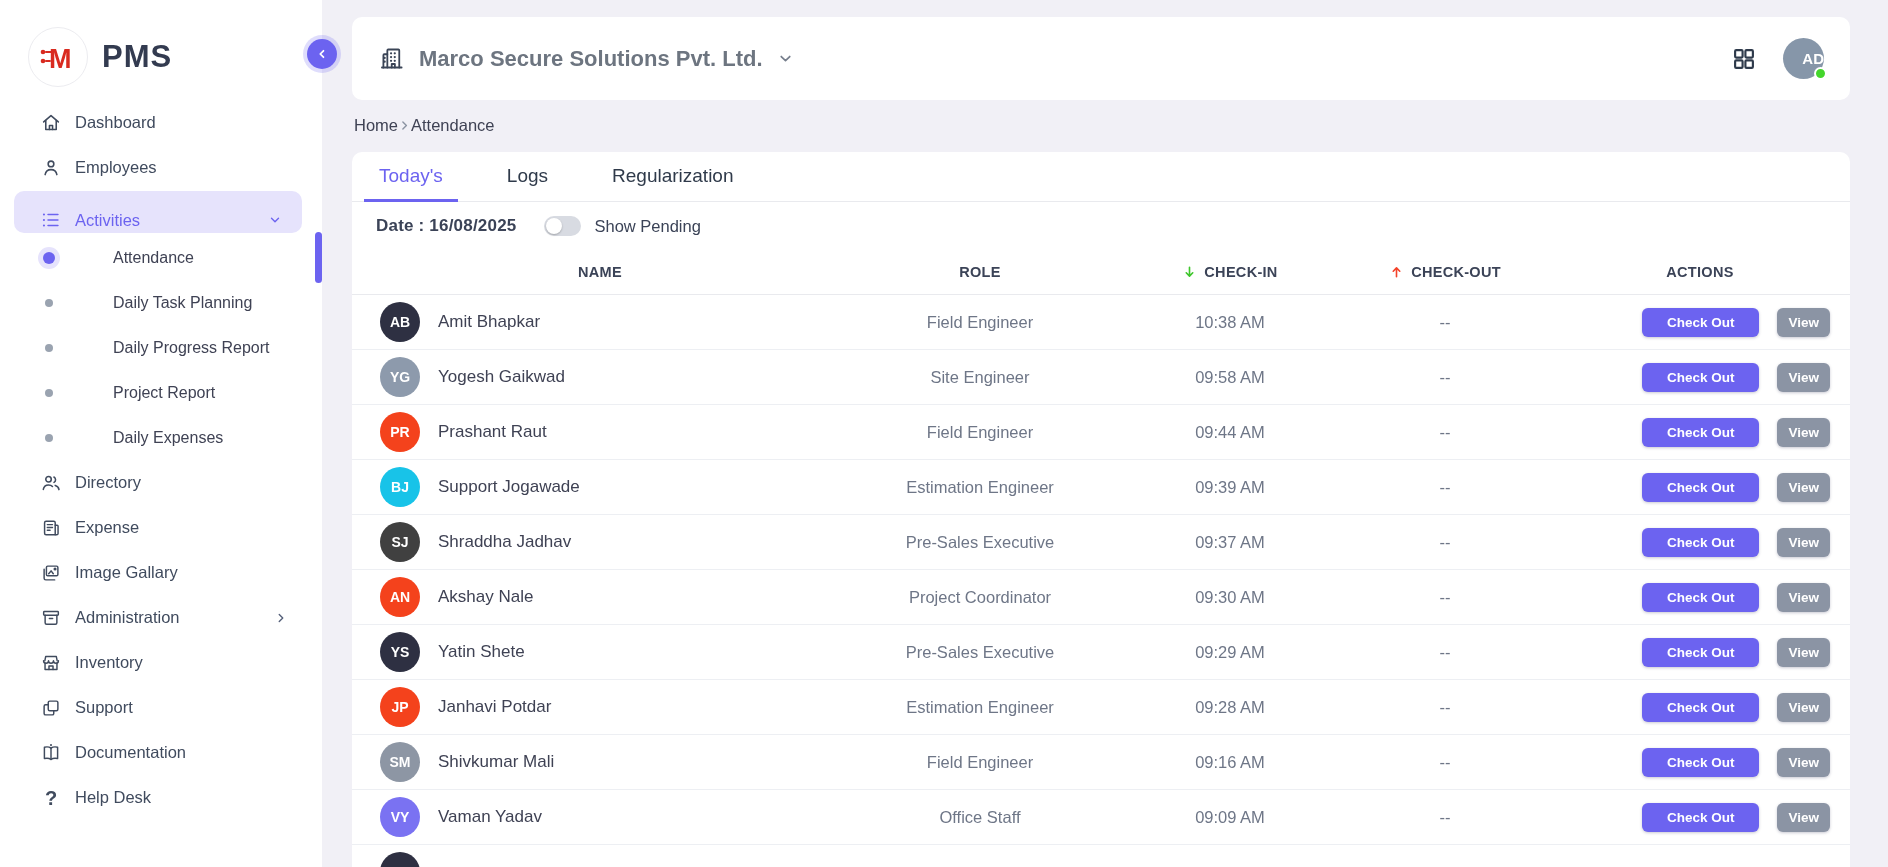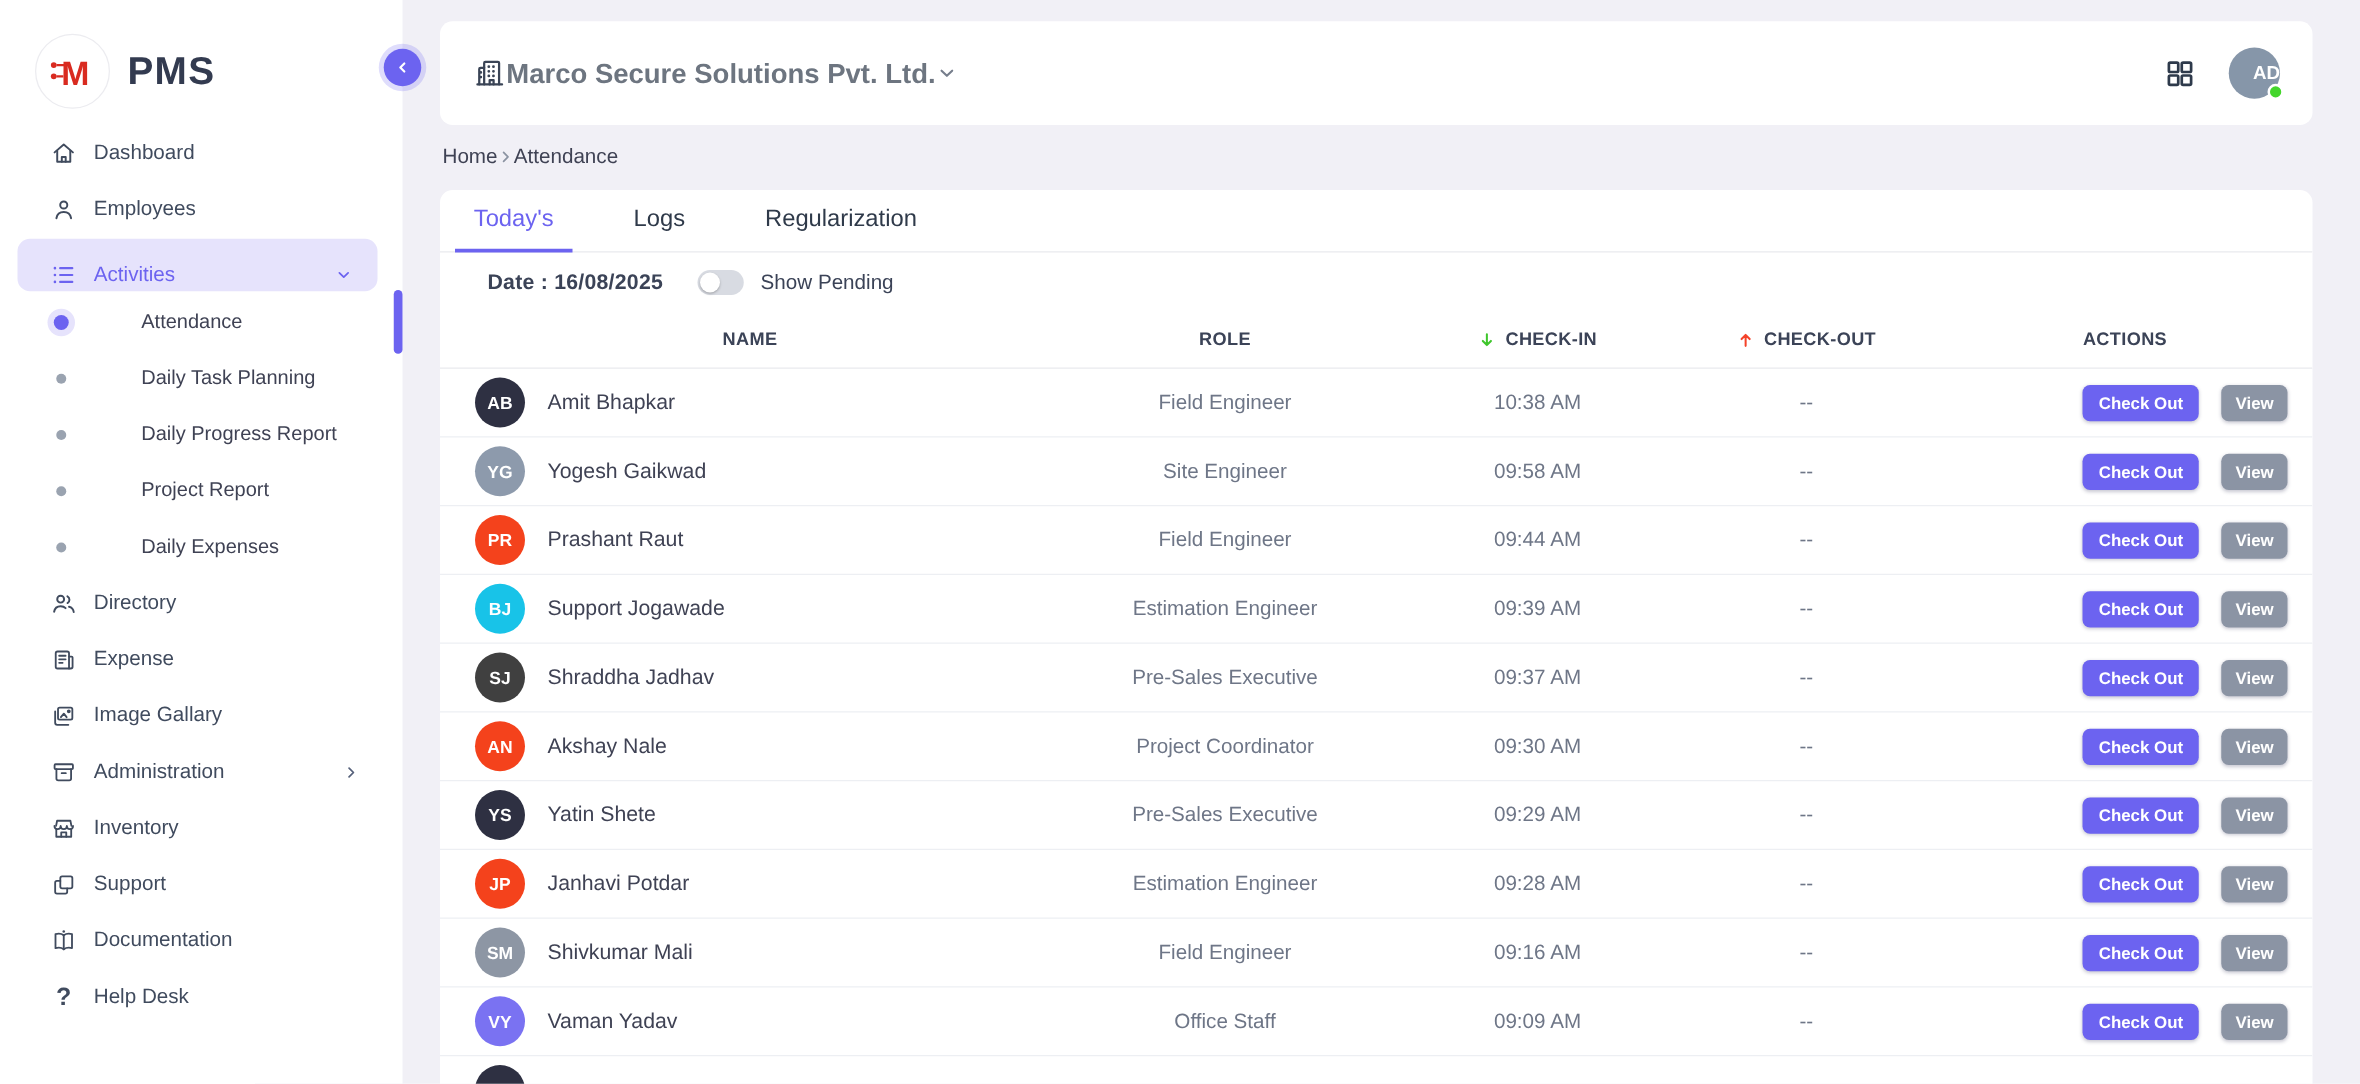--- a/index.html
+++ b/index.html
@@ -36,62 +36,62 @@
   .side-sub .dot{width:8px;height:8px;border-radius:50%;background:#9aa3b0;margin-right:60px;flex:none;}
   .side-sub.subactive .dot{width:12px;height:12px;background:var(--accent);margin-left:-2px;margin-right:58px;box-shadow:0 0 0 5px var(--accent-bg);}
   .edge-bar{position:absolute;left:315px;top:232px;width:7px;height:51px;border-radius:4px;background:var(--accent);z-index:3;}
   .collapse-btn{position:absolute;left:307px;top:39px;width:30px;height:30px;border-radius:50%;background:var(--accent);box-shadow:0 0 0 4px rgba(108,99,240,.22);display:flex;align-items:center;justify-content:center;color:#fff;cursor:pointer;z-index:4;}
   .collapse-btn svg{width:14px;height:14px;}
   .help-glyph{font-size:20px;font-weight:700;line-height:1;}
 
   
   .main{position:absolute;left:322px;top:0;right:0;bottom:0;}
   .topbar{position:absolute;left:30px;right:38px;top:17px;height:83px;background:#fff;border-radius:10px;display:flex;align-items:center;justify-content:space-between;padding:0 26px;}
-  .company{display:flex;align-items:center;cursor:pointer;}
+  .company{display:flex;align-items:center;gap:14px;cursor:pointer;}
   .company .b-icon{width:27px;height:27px;color:#3a4456;}
   .company .b-icon svg{width:27px;height:27px;}
   .company-name{font-size:22px;font-weight:600;color:#6d7580;}
   .company .chev{width:17px;height:17px;color:#767e8c;display:flex;align-items:center;}
   .top-right{display:flex;align-items:center;gap:26px;}
   .grid-btn{width:26px;height:26px;color:#2e3a4b;cursor:pointer;}
   .grid-btn svg{width:26px;height:26px;}
   .user-avatar{position:relative;width:41px;height:41px;border-radius:50%;background:#8696a9;color:#fff;font-size:15px;font-weight:700;display:flex;align-items:center;justify-content:flex-end;cursor:pointer;}
   .online-dot{position:absolute;right:-3px;bottom:-1px;width:13px;height:13px;border-radius:50%;background:var(--online);border:2px solid #fff;}
 
   .breadcrumb{position:absolute;left:32px;top:112px;height:26px;display:flex;align-items:center;gap:0;font-size:16.5px;color:#3f4254;}
   .breadcrumb .bc-chev{width:13px;height:13px;color:#8b93a2;display:flex;align-items:center;}
   .bc-link{cursor:pointer;}
 
   .content-card{position:absolute;left:30px;right:38px;top:152px;height:760px;background:#fff;border-radius:10px;overflow:hidden;}
   .tabs{height:50px;display:flex;align-items:stretch;padding-left:12px;border-bottom:1px solid #e9eaee;}
   .tab{padding:0 15px;display:flex;align-items:center;font-size:19px;font-weight:500;color:#2f3a4a;cursor:pointer;border-bottom:3px solid transparent;margin-right:34px;margin-bottom:-1px;}
   .tab.active{color:var(--accent);border-bottom-color:var(--accent);}
 
-  .filters{height:48px;display:flex;align-items:center;padding-left:38px;}
+  .filters{height:48px;display:flex;align-items:center;padding-left:24px;}
   .date-label{font-size:17px;font-weight:700;color:var(--text-dark);letter-spacing:.2px;}
   .toggle{width:37px;height:20px;border-radius:10px;background:#d8dbe2;margin-left:28px;position:relative;cursor:pointer;flex:none;}
   .toggle .knob{position:absolute;left:2px;top:2px;width:16px;height:16px;border-radius:50%;background:#fff;box-shadow:0 1px 2px rgba(0,0,0,.25);}
   .toggle-label{margin-left:13px;font-size:16.5px;color:var(--text-dark);}
 
   .thead,.trow{display:grid;grid-template-columns:460px 300px 200px 230px 1fr;padding:0 10px 0 18px;}
   .thead{height:45px;border-bottom:1px solid #e9eaee;}
   .th{display:flex;align-items:center;justify-content:center;gap:7px;font-size:14.5px;font-weight:700;color:var(--text-dark);letter-spacing:.3px;}
   .th .arr{width:15px;height:16px;display:flex;align-items:center;}
   .th .arr svg{width:15px;height:16px;}
   .arr-in{color:var(--green);}
   .arr-out{color:var(--red);}
 
   .trow{height:55px;border-bottom:1px solid var(--divider);align-items:center;}
   .cell-name{display:flex;align-items:center;gap:18px;padding-left:10px;}
   .avatar{width:40px;height:40px;border-radius:50%;color:#fff;font-size:14px;font-weight:700;display:flex;align-items:center;justify-content:center;flex:none;}
   .p-name{font-size:17px;color:#3f4254;font-weight:500;}
   .cell-mid{text-align:center;font-size:16.5px;color:var(--text-gray);}
   .cell-actions{display:flex;align-items:center;justify-content:flex-end;gap:18px;padding-right:10px;}
   .btn{border:none;border-radius:6px;color:#fff;font-family:inherit;font-weight:700;font-size:13.5px;cursor:pointer;box-shadow:0 1px 3px rgba(40,40,80,.25);}
-  .btn-checkout{background:var(--accent);padding:7px 13px;}
+  .btn-checkout{background:var(--accent);padding:7px 25px;}
   .btn-view{background:var(--btn-view);padding:7px 11px;}
 </style>
 </head>
 <body>
 
 <div class="sidebar">
   <div class="logo-row">
     <div class="logo-circle">
       <svg viewBox="0 0 40 32" width="40" height="32">
         <text x="11" y="27" font-size="27" font-weight="900" fill="#d92b20" font-family="Liberation Sans, sans-serif">M</text>

